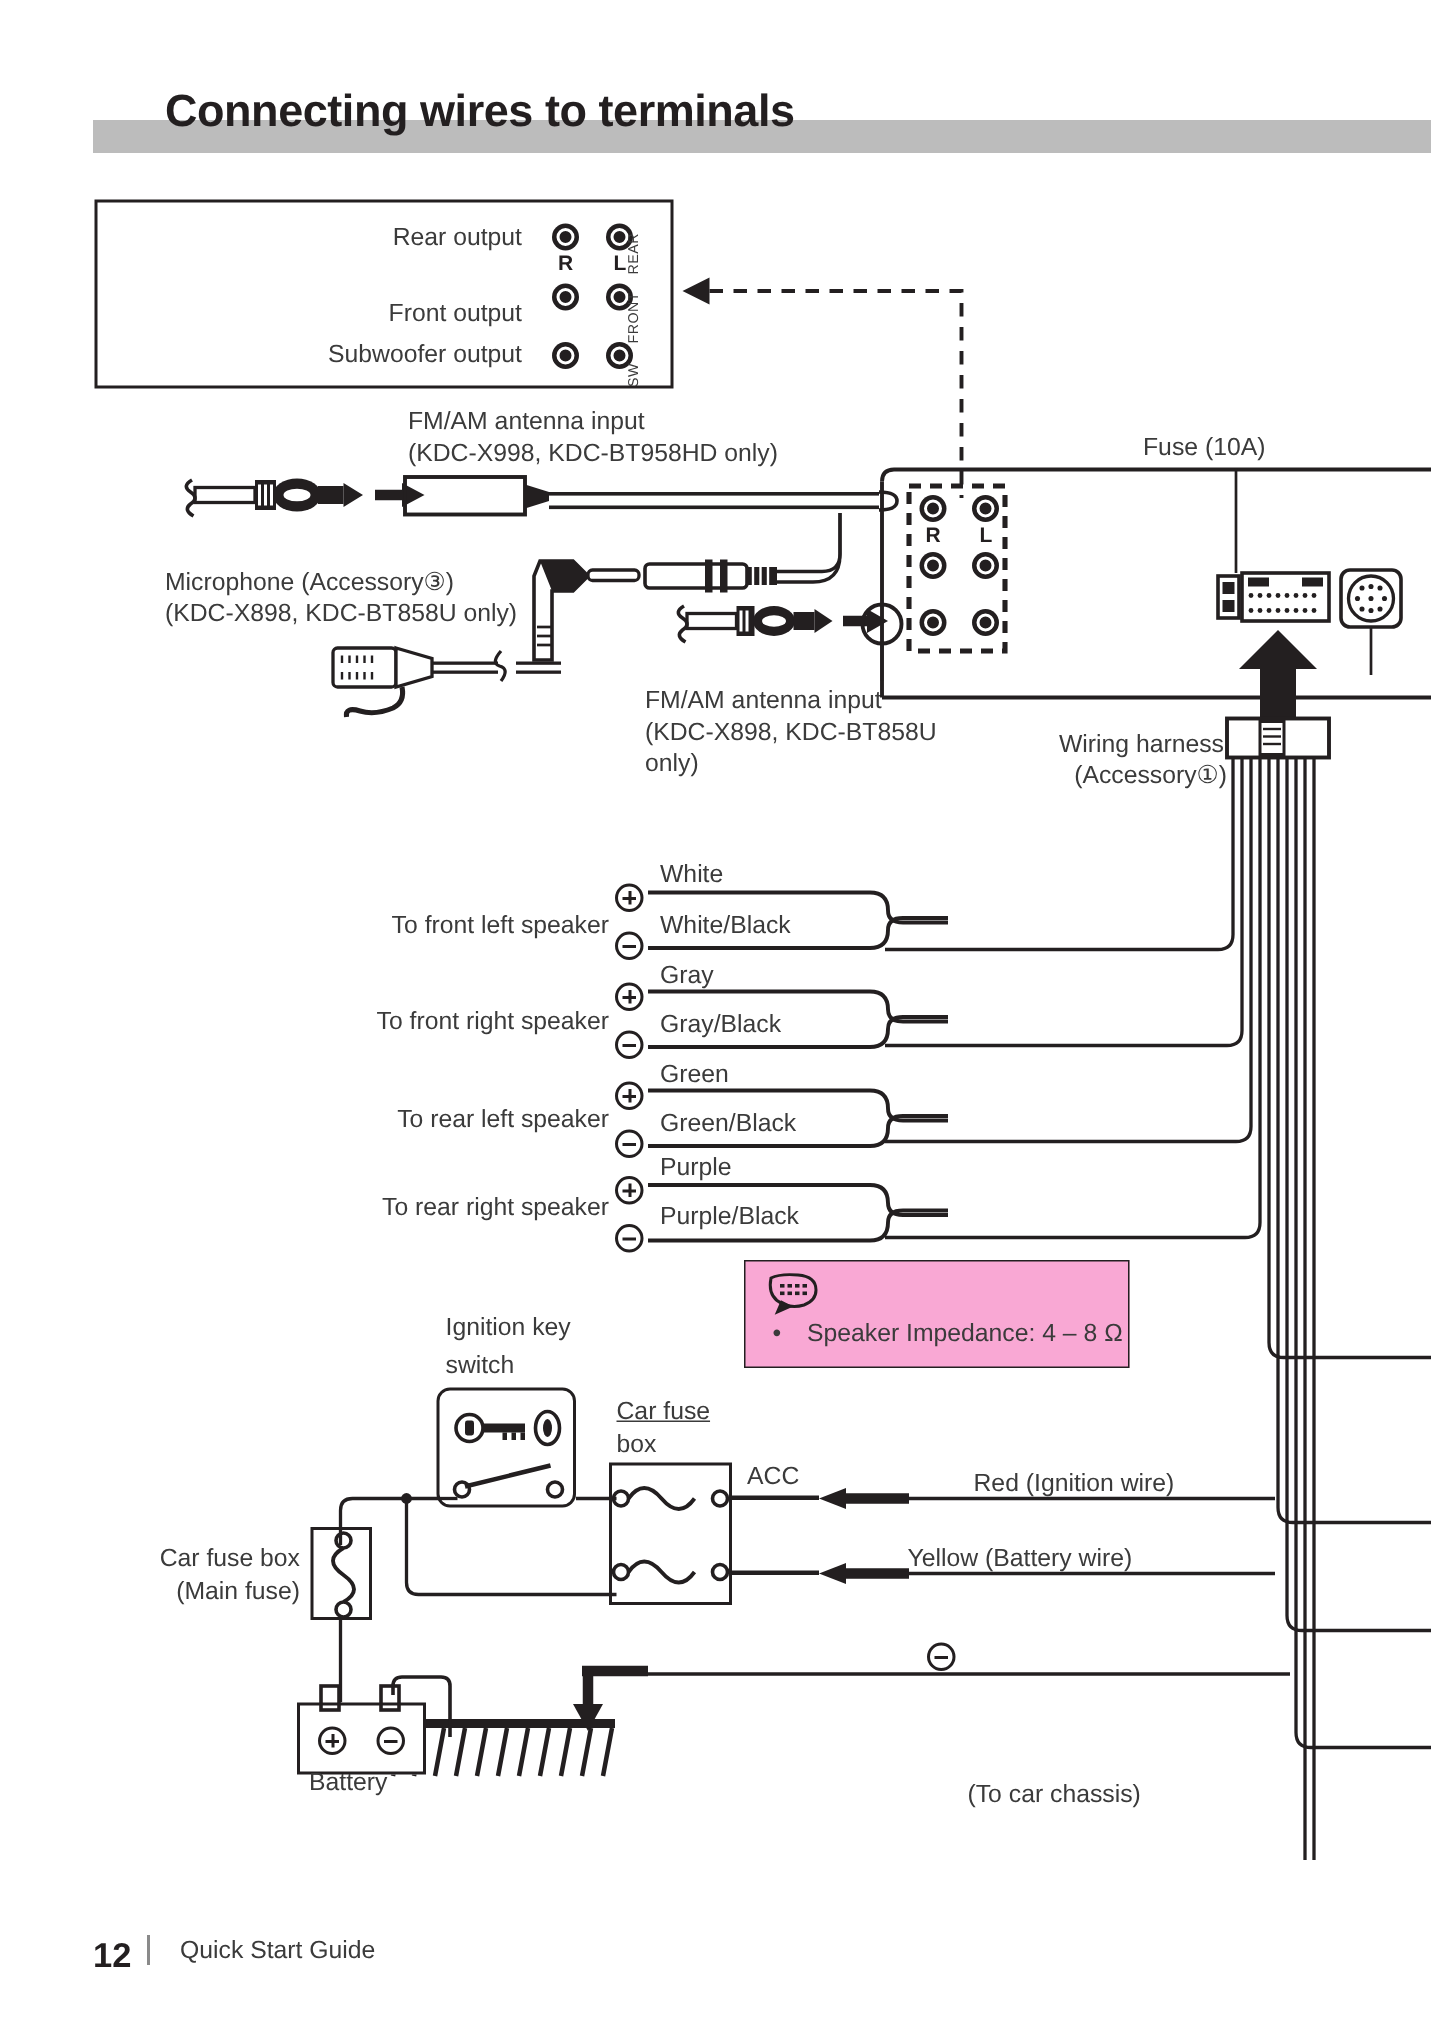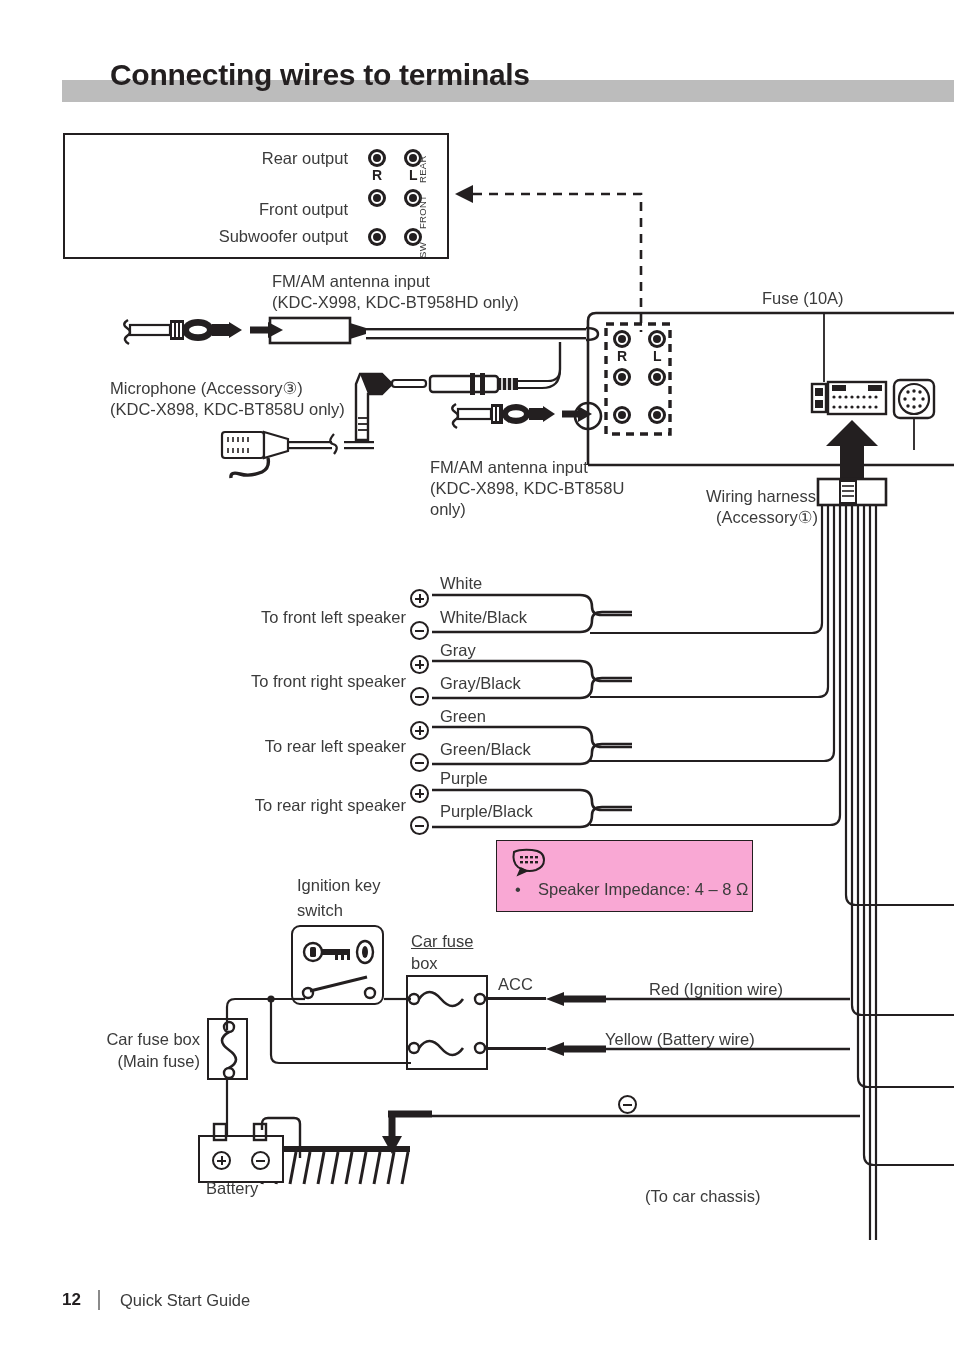--- a/index.html
+++ b/index.html
@@ -182,21 +182,21 @@
     height: 48px;
     border: 2.4px solid #231f20;
     background: #fff;
     box-sizing: border-box;
   }
 
   
   #footer-num {
     left: 62px;
     top: 1290px;
-    font-size: 17px;
+    font-size: 23px;
     font-weight: bold;
     color: #231f20;
   }
   #footer-sep {
     left: 98px;
     top: 1290px;
     width: 1.6px;
     height: 20px;
     background: #8a8a8a;
   }

